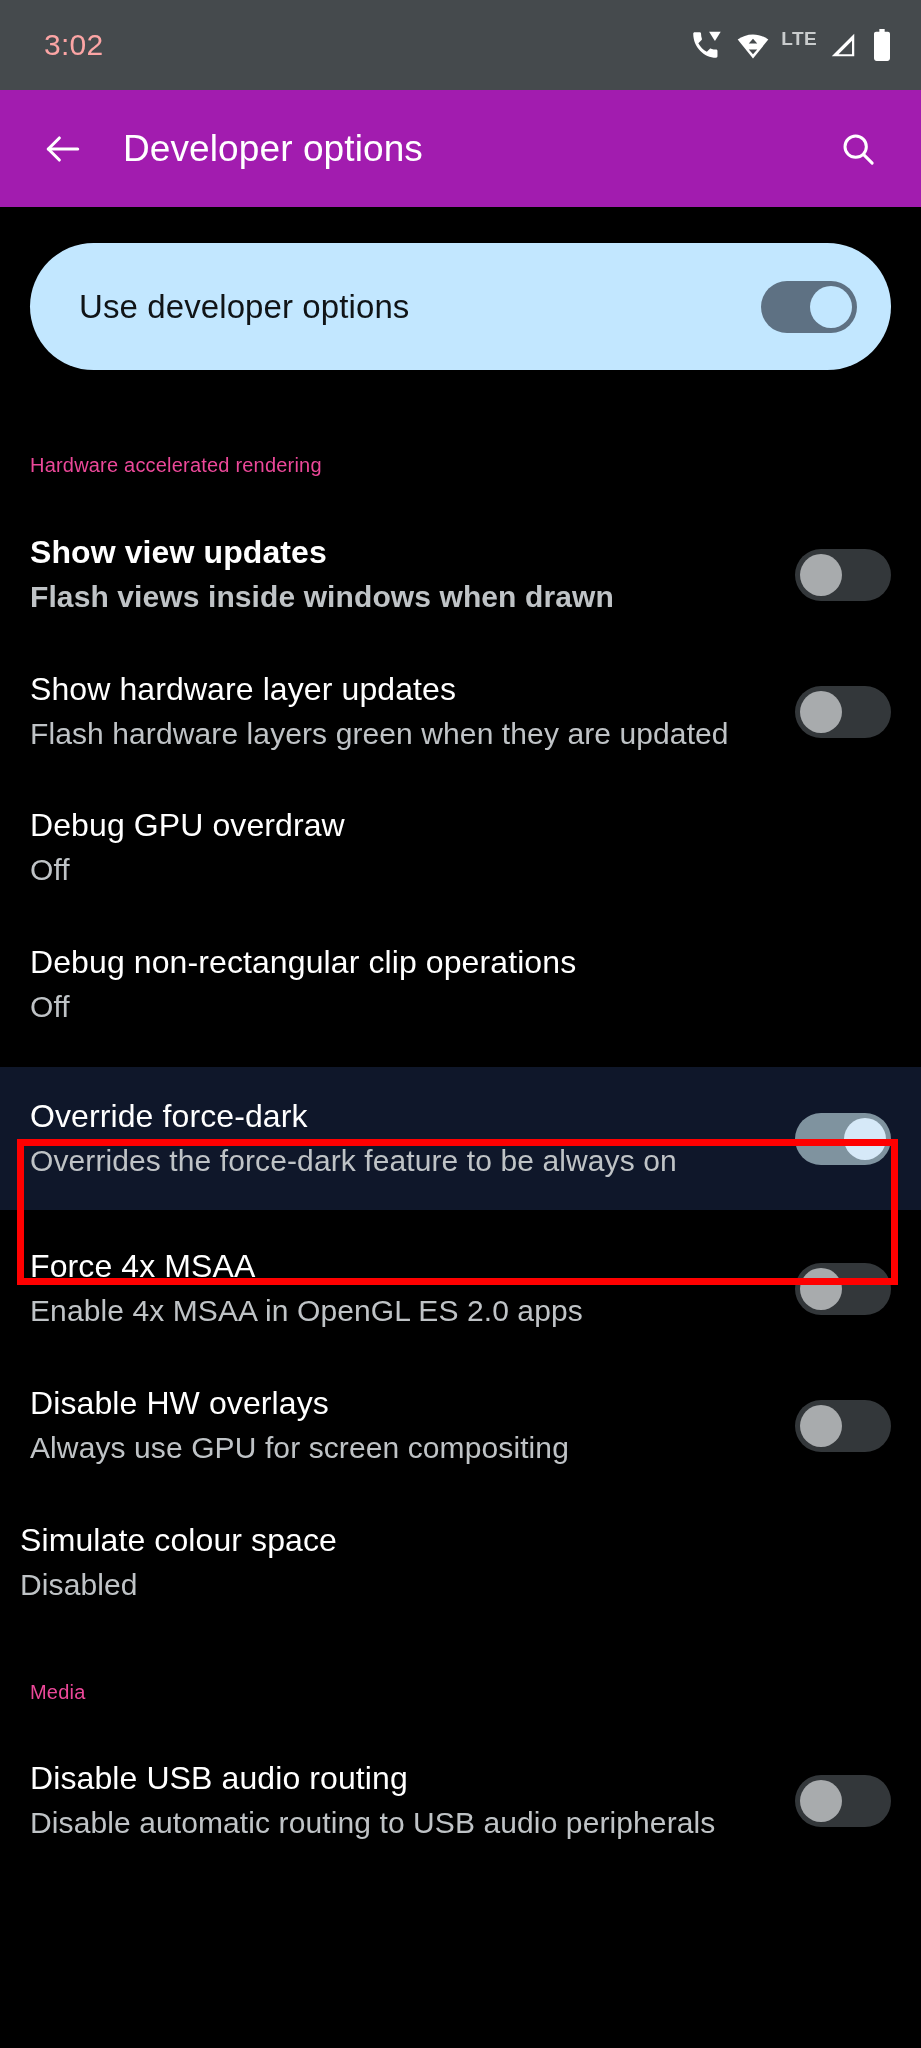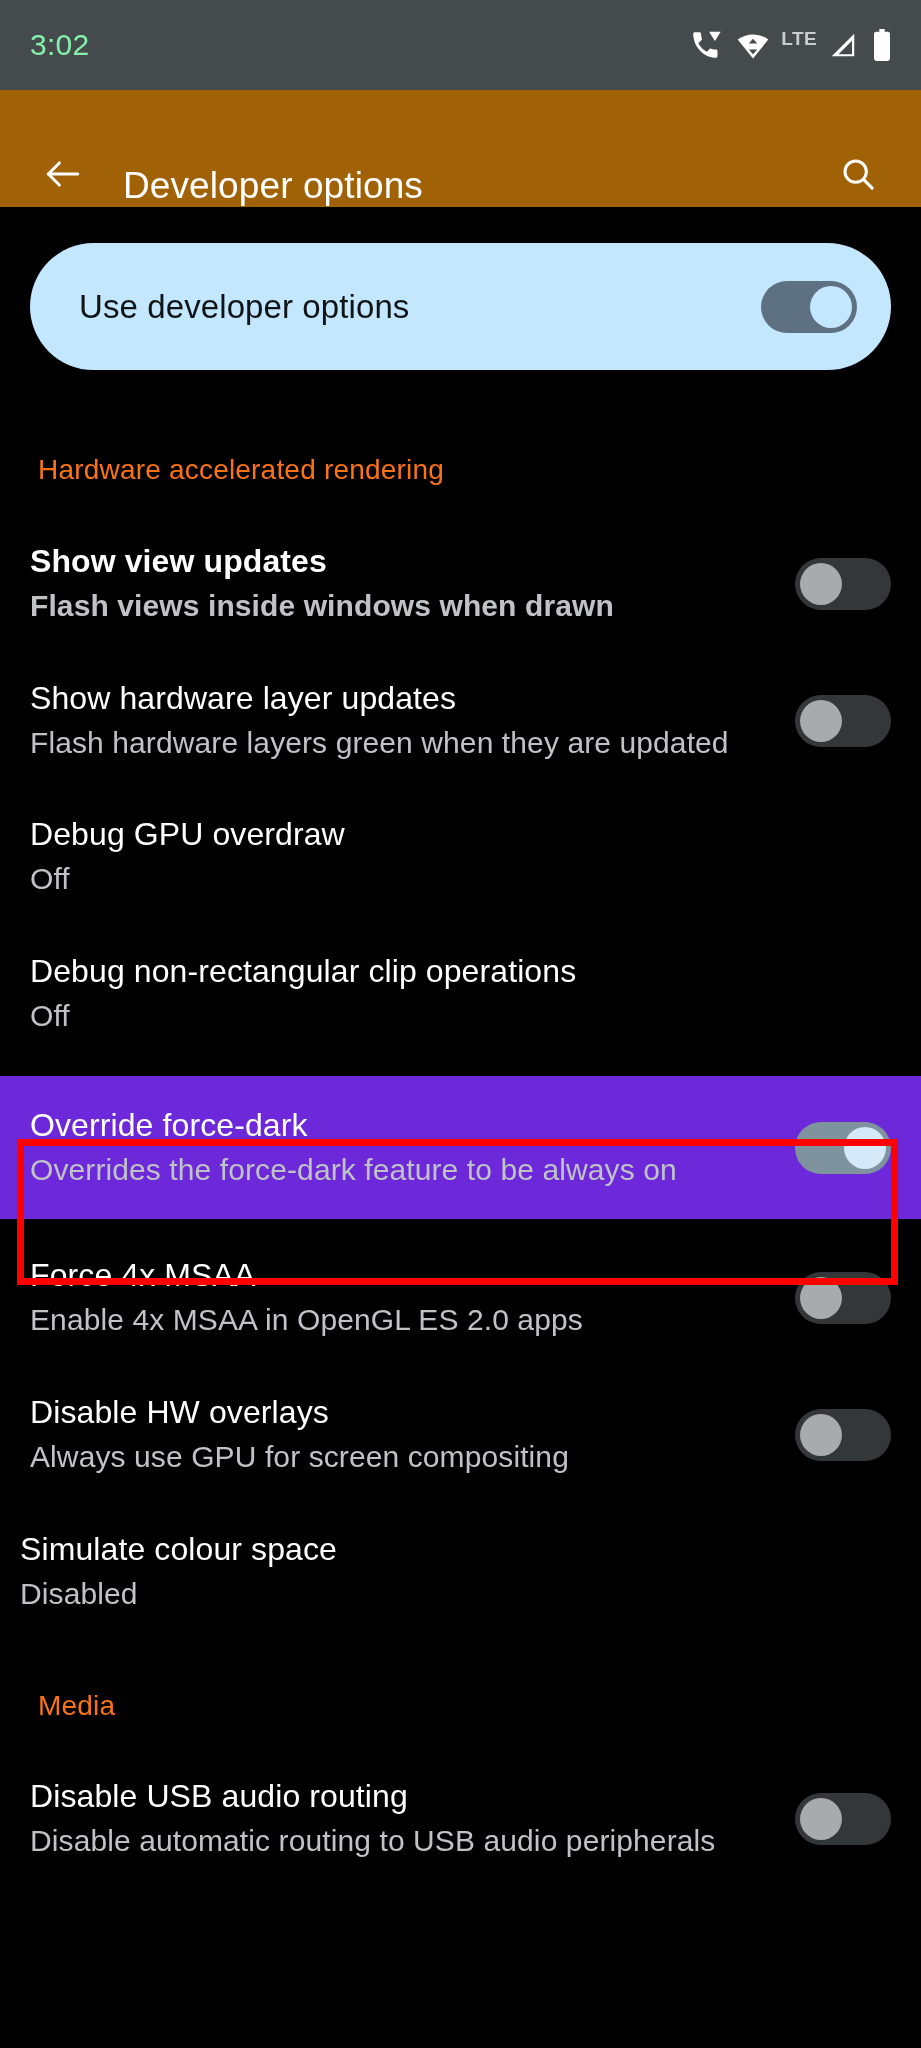--- a/index.html
+++ b/index.html
@@ -16,37 +16,38 @@
   }
 
   
   .statusbar{
     height:90px;
     background:#454a4d;
     display:flex; align-items:center;
     padding:0 28px 0 30px;
   }
   .sb-time{
-    color:#86efac; font-size:30px; letter-spacing:.3px;
+    color:#fca5a5; font-size:30px; letter-spacing:.3px;
     line-height:1;
+    margin-left:14px;
   }
   .sb-icons{
     margin-left:auto; display:flex; align-items:center; gap:13px;
   }
   .sb-icons svg{ display:block; }
   .sb-lte{
     color:#c9cccd; font-size:19px; font-weight:700; letter-spacing:.4px;
     margin:0 -2px 0 -2px; position:relative; top:-6px;
   }
 
   
   .appbar{
     height:117px;
-    background:#a16207;
-    display:flex; align-items:flex-end;
+    background:#a21caf;
+    display:flex; align-items:center;
     padding:0 30px 0 30px;
   }
   .appbar .back{
     width:66px; height:66px;
     display:flex; align-items:center; justify-content:center;
     flex:0 0 auto;
     cursor:pointer;
   }
   .appbar .title{
     color:#ffffff;
@@ -112,23 +113,23 @@
     width:42px; height:42px; right:5px; background:#d6e9f8;
   }
   
   .switch.off{ background:#33373a; }
   .switch.off .thumb{
     width:42px; height:42px; left:5px; background:#a8abad;
   }
 
   
   .section-header{
-    color:#f97316;
-    font-size:28px;
-    padding:0 38px;
+    color:#ec4899;
+    font-size:20px;
+    padding:0 30px;
     letter-spacing:.2px;
   }
 
   
   .row{
     display:flex; align-items:center;
     padding:0 30px;
     cursor:pointer;
     background:transparent;
   }
@@ -142,21 +143,21 @@
   .row .r-sub{
     color:#bfc3c6;
     font-size:30px;
     letter-spacing:.1px;
     margin-top:7px;
     line-height:1.2;
   }
   .row .r-switch{ margin-left:24px; }
 
   .row.highlighted{
-    background:#6d28d9;
+    background:#0f172a;
     align-items:center;
   }
 
   
   .redbox{
     position:absolute;
     border:7px solid #ff0000;
     pointer-events:none;
     z-index:5;
   }

